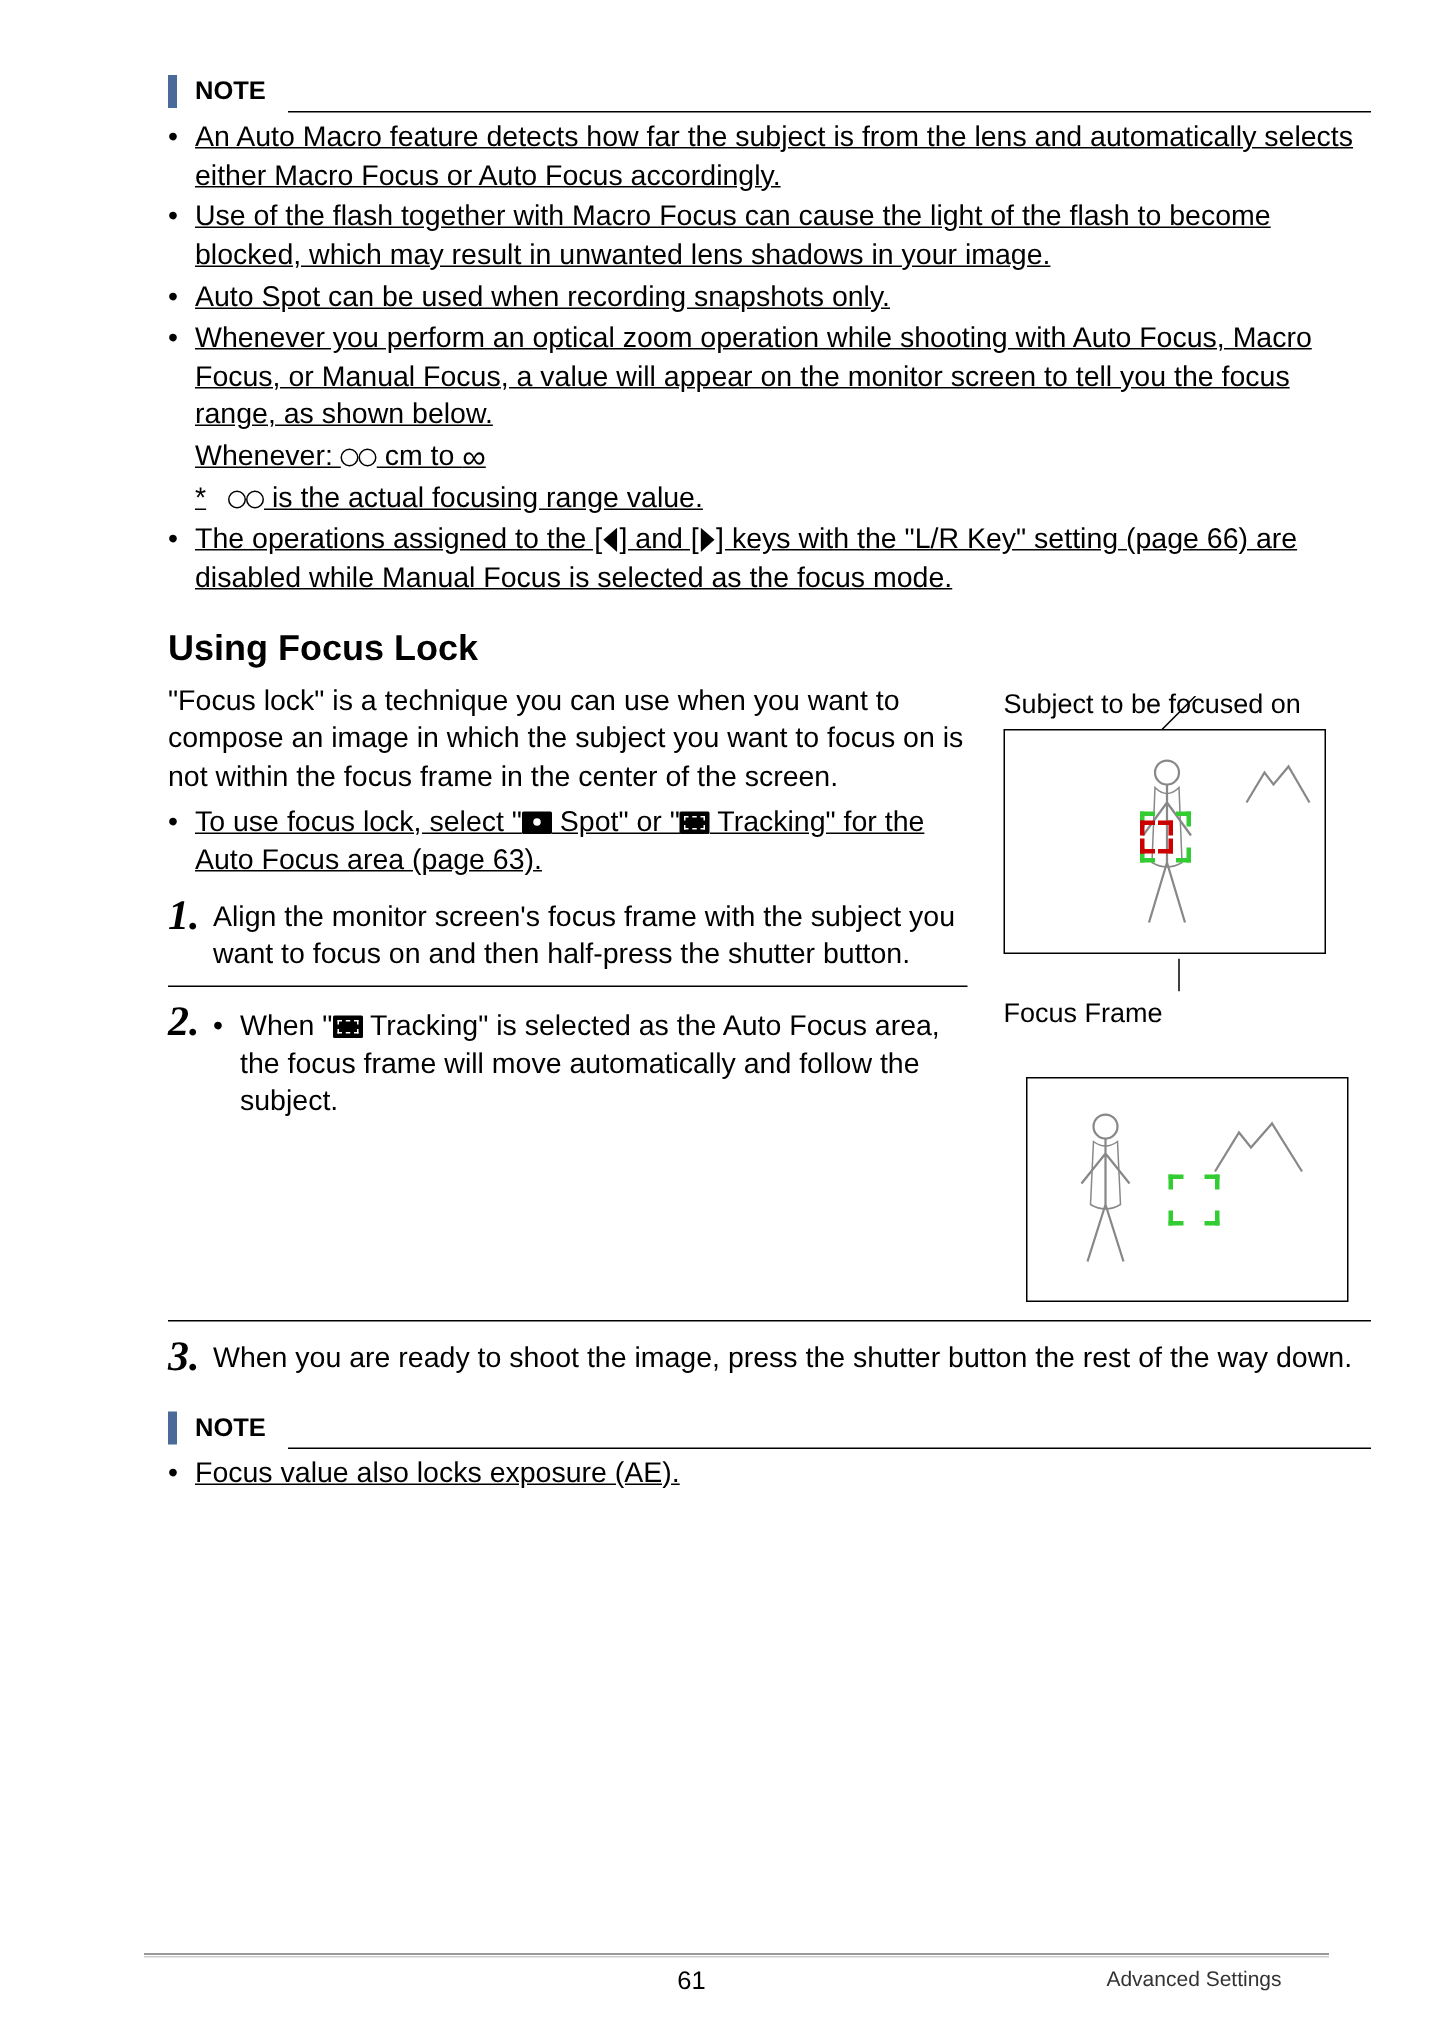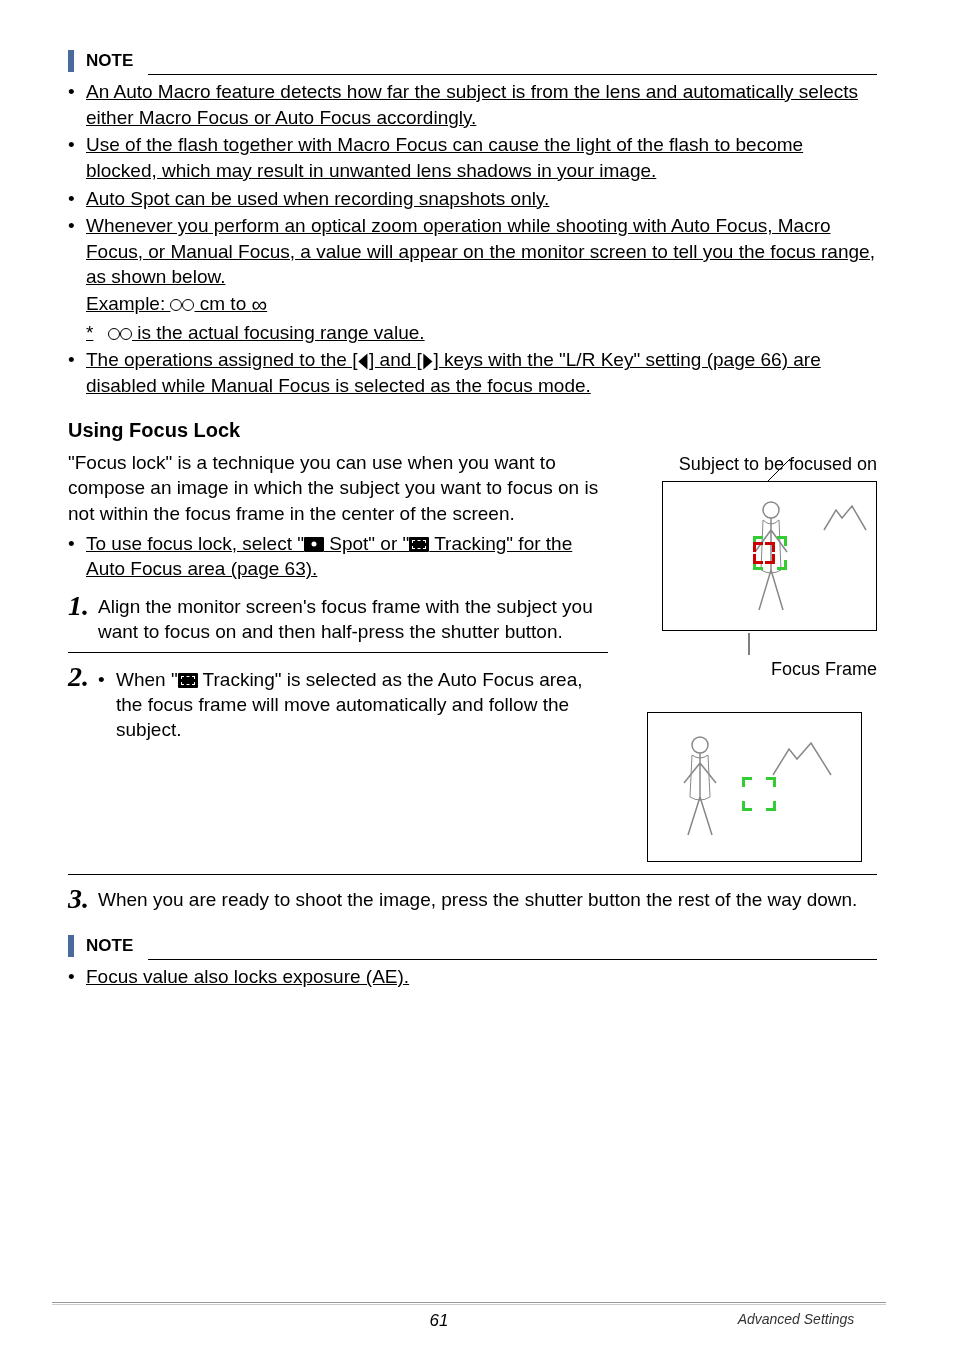--- a/index.html
+++ b/index.html
@@ -5,23 +5,24 @@
   * { box-sizing: border-box; }
   body {
     margin: 0;
     padding: 0;
     font-family: Arial, Helvetica, sans-serif;
     background: #fff;
     color: #000;
     width: 954px;
   }
   .page {
-    padding: 50px 77px 20px 68px;
+    padding: 50px 40px 20px 68px;
     position: relative;
     min-height: 1357px;
+    margin-left: 44px;
   }
   .note-marker {
     border-left: 6px solid #4a6a9a;
     padding-left: 12px;
     font-weight: bold;
     font-size: 17px;
     height: 22px;
     display: flex;
     align-items: center;
     margin-bottom: 2px;
@@ -44,30 +45,30 @@
     margin-bottom: 2px;
   }
   ul.note-list > li > .bullet {
     flex: 0 0 18px;
   }
   ul.note-list > li > .content { flex: 1; text-decoration: underline; }
   .sub-line { margin-left: 0; }
   .star-line { display: flex; }
   .star-line .star { flex: 0 0 22px; }
   h3.section {
-    font-size: 20px;
+    font-size: 24px;
     font-weight: bold;
     margin: 18px 0 8px 0;
   }
   .two-col {
     display: flex;
     gap: 24px;
   }
   .left-col { flex: 1; }
-  .right-col { flex: 0 0 245px; text-align: right; }
+  .right-col { flex: 0 0 245px; text-align: left; }
   .para {
     font-size: 19px;
     line-height: 1.35;
     margin: 0 0 4px 0;
   }
   .step-row {
     display: flex;
     align-items: flex-start;
     margin: 10px 0 4px 0;
   }
@@ -131,21 +132,21 @@
     content:""; position:absolute; left:3px; top:3px; right:3px; bottom:3px;
     border:1px dashed #fff;
   }
   .circ {
     display:inline-block; width:12px; height:12px; border:1.5px solid #000; border-radius:50%;
     vertical-align:-1px;
   }
   .inf { font-size: 22px; vertical-align:-2px; }
   .footer {
     position: absolute;
-    left: 52px; right: 68px; bottom: 26px; font-style: italic;
+    left: 52px; right: 68px; bottom: 26px;
   }
   .footer-rule {
     height: 3px;
     background: linear-gradient(to bottom, #999 0, #999 1px, #fff 1px, #fff 2px, #ccc 2px, #ccc 3px);
     margin-bottom: 6px;
   }
   .footer-row { display:flex; font-size: 14px; color:#333; }
   .footer-row .pnum { flex:1; text-align:center; font-size:17px; color:#000; }
   .footer-row .section { text-align:right; }
   
@@ -187,21 +188,21 @@
       </li>
       <li>
         <span class="bullet">•</span>
         <span class="content">Auto Spot can be used when recording snapshots only.</span>
       </li>
       <li>
         <span class="bullet">•</span>
         <span class="content">
           <span>Whenever you perform an optical zoom operation while shooting with Auto Focus, Macro Focus, or Manual Focus, a value will appear on the monitor screen to tell you the focus range, as shown below.</span>
           <div class="sub-line">
-            <span>Example: </span><span class="circ"></span><span class="circ"></span><span> cm to </span><span class="inf">∞</span>
+            <span>Whenever: </span><span class="circ"></span><span class="circ"></span><span> cm to </span><span class="inf">∞</span>
           </div>
           <div class="star-line">
             <span class="star">*</span>
             <span><span class="circ"></span><span class="circ"></span><span> is the actual focusing range value.</span></span>
           </div>
         </span>
       </li>
       <li>
         <span class="bullet">•</span>
         <span class="content">

